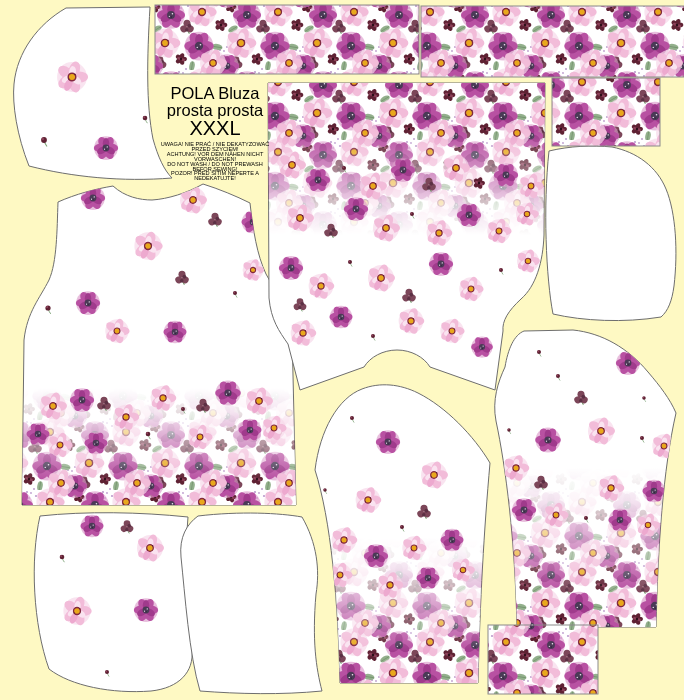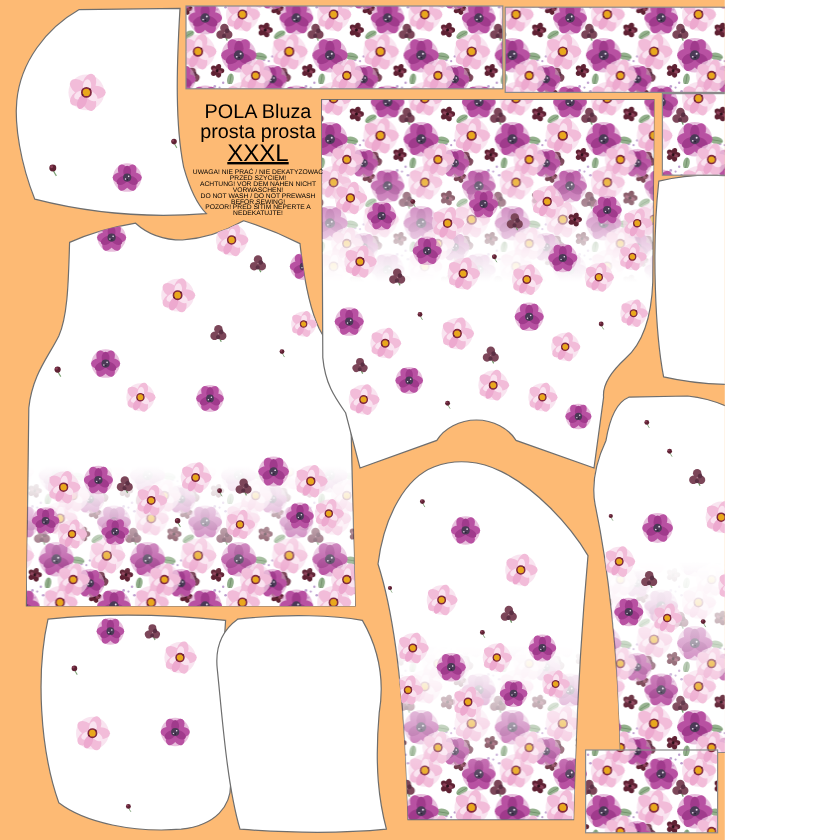--- a/index.html
+++ b/index.html
@@ -1,21 +1,21 @@
 <!DOCTYPE html>
 <html><head>
 <meta charset="utf-8">
 <style>
   html,body{margin:0;padding:0;background:#fff;}
-  .sheet-wrap{position:relative;width:604px;height:700px;background:#fdba74;overflow:hidden;
+  .sheet-wrap{position:relative;width:684px;height:700px;background:#fef9c3;overflow:hidden;
               font-family:"Liberation Sans", sans-serif;}
   svg{position:absolute;left:0;top:0;}
   .label-block{position:absolute;left:148px;top:85px;width:134px;text-align:center;color:#000;}
   .t1,.t2{font-size:16.5px;line-height:17px;font-weight:400;letter-spacing:0;}
-  .t3{font-size:20px;line-height:19px;font-weight:400;text-decoration:underline;}
+  .t3{font-size:20px;line-height:19px;font-weight:400;}
   .warns{margin-top:4px;font-size:5.6px;line-height:4.9px;font-weight:400;}
   .warns div{white-space:nowrap;}
 </style>
 </head>
 <body>
 
 <div class="sheet-wrap">
 
   <svg id="sheet" width="700" height="700" viewBox="0 0 700 700">
     <defs id="svgdefs">

